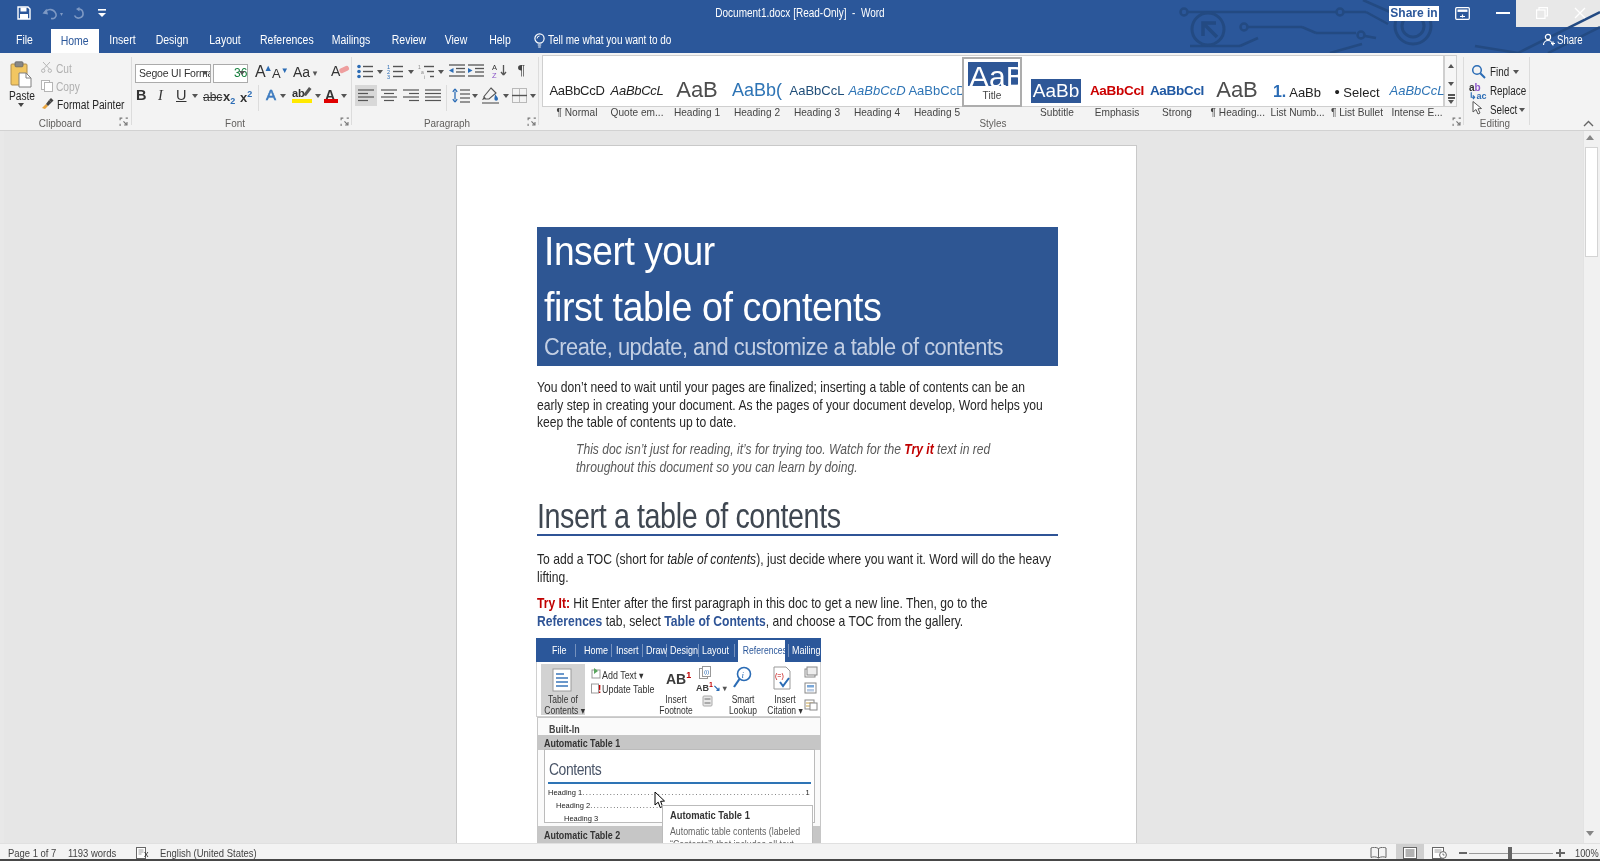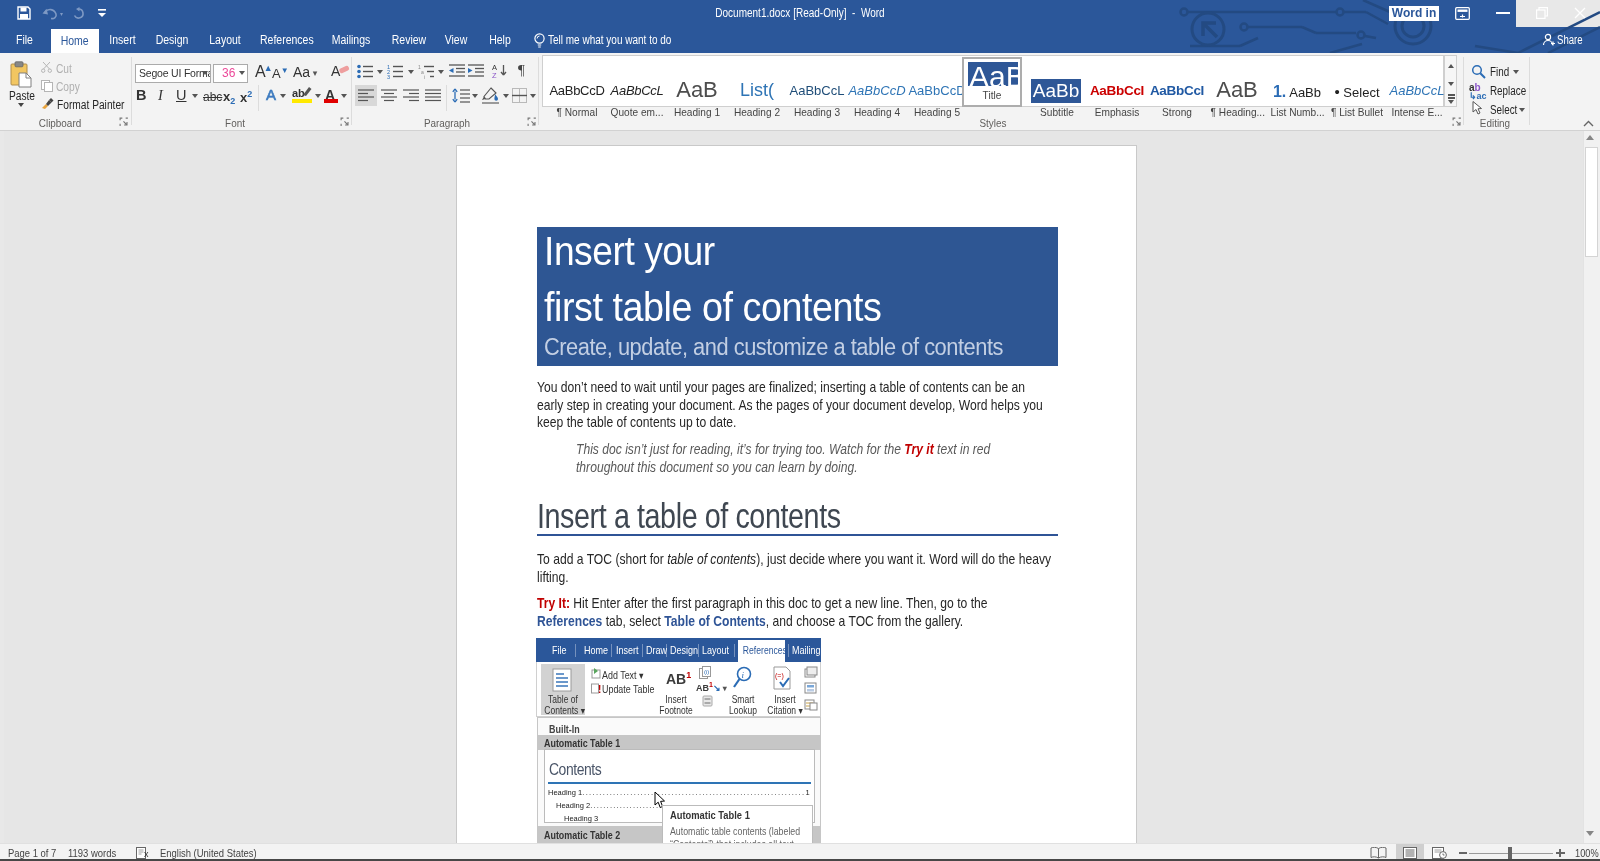--- a/index.html
+++ b/index.html
@@ -98,21 +98,21 @@
       <path d="M123 36 L123 23 L136 23 M123.5 23.5 L137 37" stroke-width="3.5"></path>
       <circle cx="333" cy="26" r="18" stroke-width="3"></circle>
         <circle cx="333" cy="26" r="11" stroke-width="3"></circle>
       <line x1="283" y1="0" x2="310" y2="12"></line>
       <line x1="438" y1="53" x2="520" y2="12"></line>
         <line x1="468" y1="53" x2="520" y2="27"></line>
       <line x1="395" y1="46" x2="438" y2="53"></line>
     </g>
   </svg>
 
-  <div class="a" style="left:1389px;top:6px;width:50px;height:15px;background:#fff;color:#2b579a;font-size:12px;font-weight:bold;text-align:center;line-height:15px">Word in</div>
+  <div class="a" style="left:1389px;top:6px;width:50px;height:15px;background:#fff;color:#2b579a;font-size:12px;font-weight:bold;text-align:center;line-height:15px">Share in</div>
 
   <svg class="a" style="left:1455px;top:7px" width="15" height="13" viewBox="0 0 15 13">
     <rect x="0.7" y="0.7" width="13.6" height="11.6" fill="none" stroke="#fff" stroke-width="1.3" rx="1"></rect>
     <rect x="2.5" y="2.5" width="10" height="2.4" fill="#fff"></rect>
     <path d="M5 9.5 h5 M7.5 7.5 v3" stroke="#fff" stroke-width="1.2"></path>
   </svg>
 
   <div class="a" style="left:1496px;top:12px;width:14px;height:2px;background:#fff"></div>
   <svg class="a" style="left:1536px;top:7px" width="12" height="12" viewBox="0 0 12 12">
     <rect x="0.6" y="3" width="8.4" height="8.4" fill="none" stroke="#fff" stroke-width="1.2"></rect>
@@ -160,21 +160,21 @@
   </svg>
   <div class="a" style="left:57px;top:45px;font-size:12px;color:#262626;transform:scaleX(0.85);transform-origin:0 50%">Format Painter</div>
   <div class="glabel" style="left:20px;width:80px">Clipboard</div>
   <svg class="a launcher" style="left:119px" width="9" height="9" viewBox="0 0 9 9">
     <path d="M1 3 V1 H3 M6 1 H8 M1 6 V8 M4 4 l3.2 3.2 M7.2 4.6 v2.6 h-2.6" stroke="#777" stroke-width="1" fill="none"></path>
   </svg>
   <div class="gsep" style="left:131px"></div>
 
   <div class="a nw" style="left:135px;top:11px;width:76px;height:19px;background:#fff;border:1px solid #ababab;font-size:10.5px;color:#333;line-height:17px;padding-left:3px;letter-spacing:-0.2px;overflow:hidden">Segoe UI Format</div>
   <div class="a" style="left:202px;top:18px;width:0;height:0;border-left:3.5px solid transparent;border-right:3.5px solid transparent;border-top:4px solid #555"></div>
-  <div class="a" style="left:213px;top:11px;width:35px;height:19px;background:#fff;border:1px solid #ababab;font-size:12px;color:#ec4899;line-height:17px;padding-left:8px">36</div>
+  <div class="a" style="left:213px;top:11px;width:35px;height:19px;background:#fff;border:1px solid #ababab;font-size:12px;color:#15803d;line-height:17px;padding-left:20px">36</div>
   <div class="a" style="left:239px;top:18px;width:0;height:0;border-left:3.5px solid transparent;border-right:3.5px solid transparent;border-top:4px solid #555"></div>
   <div class="a" style="left:255px;top:10px;font-size:16px;color:#333">A<span style="color:#2b6cb5;font-size:9px;vertical-align:6px;margin-left:-2px">▲</span></div>
   <div class="a" style="left:272px;top:13px;font-size:13px;color:#333">A<span style="color:#2b6cb5;font-size:8px;vertical-align:5px">▼</span></div>
   <div class="a" style="left:293px;top:11px;font-size:14px;color:#333">Aa<span style="font-size:9px;color:#555;vertical-align:1px">&nbsp;▾</span></div>
   <div class="a" style="left:331px;top:10px;font-size:14px;color:#333">A</div>
   <svg class="a" style="left:338px;top:11px" width="12" height="10" viewBox="0 0 12 10">
       <rect x="1" y="3" width="10" height="5" rx="2" transform="rotate(-25 6 5)" fill="#ee9e9e"></rect>
     </svg>
   <div class="a" style="left:136px;top:34px;font-size:14.5px;color:#333;font-weight:bold">B</div>
   <div class="a" style="left:158px;top:34px;font-size:14.5px;color:#333;font-style:italic;font-family:'Liberation Serif',serif">I</div>
@@ -336,21 +336,21 @@
       </div>
     <div class="stile" style="left:64px">
         <div class="samp" style="font-size:13px;color:#222;font-style:italic;letter-spacing:-0.3px">AaBbCcL</div>
         <div class="slab">Quote em...</div>
       </div>
     <div class="stile" style="left:124px">
         <div class="samp" style="font-size:22px;color:#4d4d4d;margin-top:-6px;font-weight:300">AaB</div>
         <div class="slab">Heading 1</div>
       </div>
     <div class="stile" style="left:184px">
-        <div class="samp" style="font-size:18px;color:#2e74b5;margin-top:-3px;font-weight:300">List(</div>
+        <div class="samp" style="font-size:18px;color:#2e74b5;margin-top:-3px;font-weight:300">AaBb(</div>
         <div class="slab">Heading 2</div>
       </div>
     <div class="stile" style="left:244px">
         <div class="samp" style="font-size:13px;color:#1f4d78">AaBbCcL</div>
         <div class="slab">Heading 3</div>
       </div>
     <div class="stile" style="left:304px">
         <div class="samp" style="font-size:13px;color:#2e74b5;font-style:italic">AaBbCcD</div>
         <div class="slab">Heading 4</div>
       </div>

